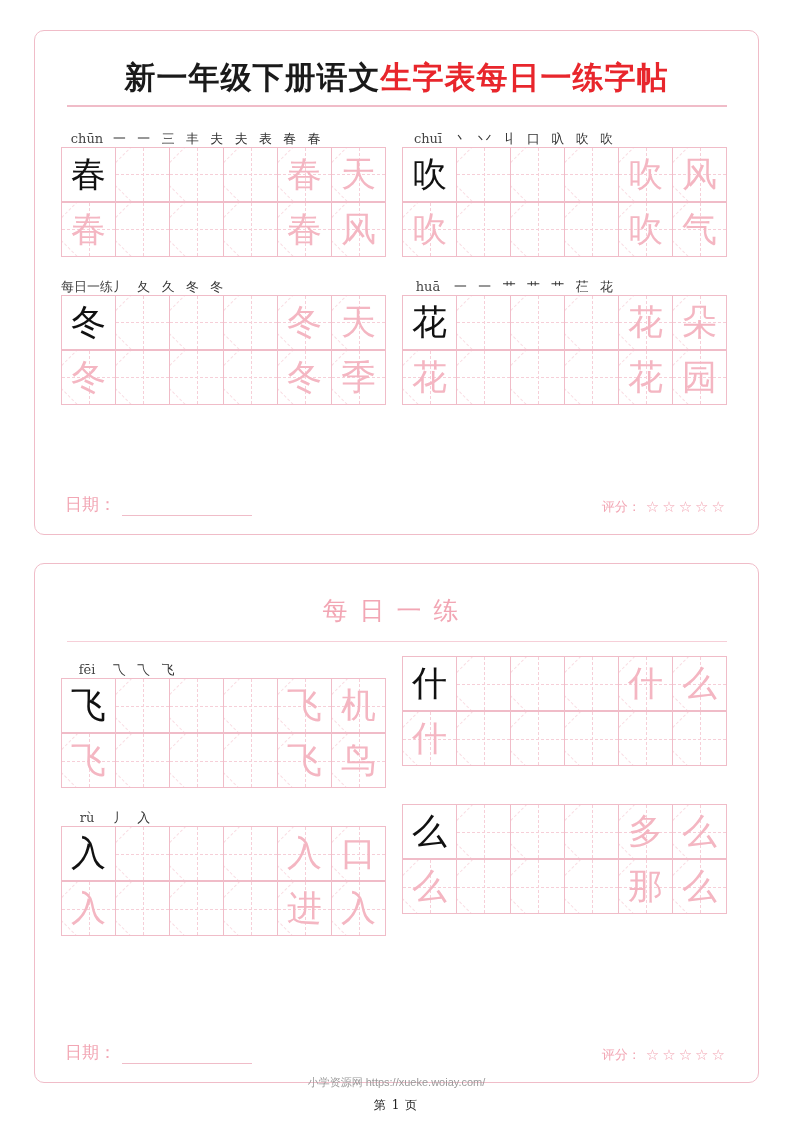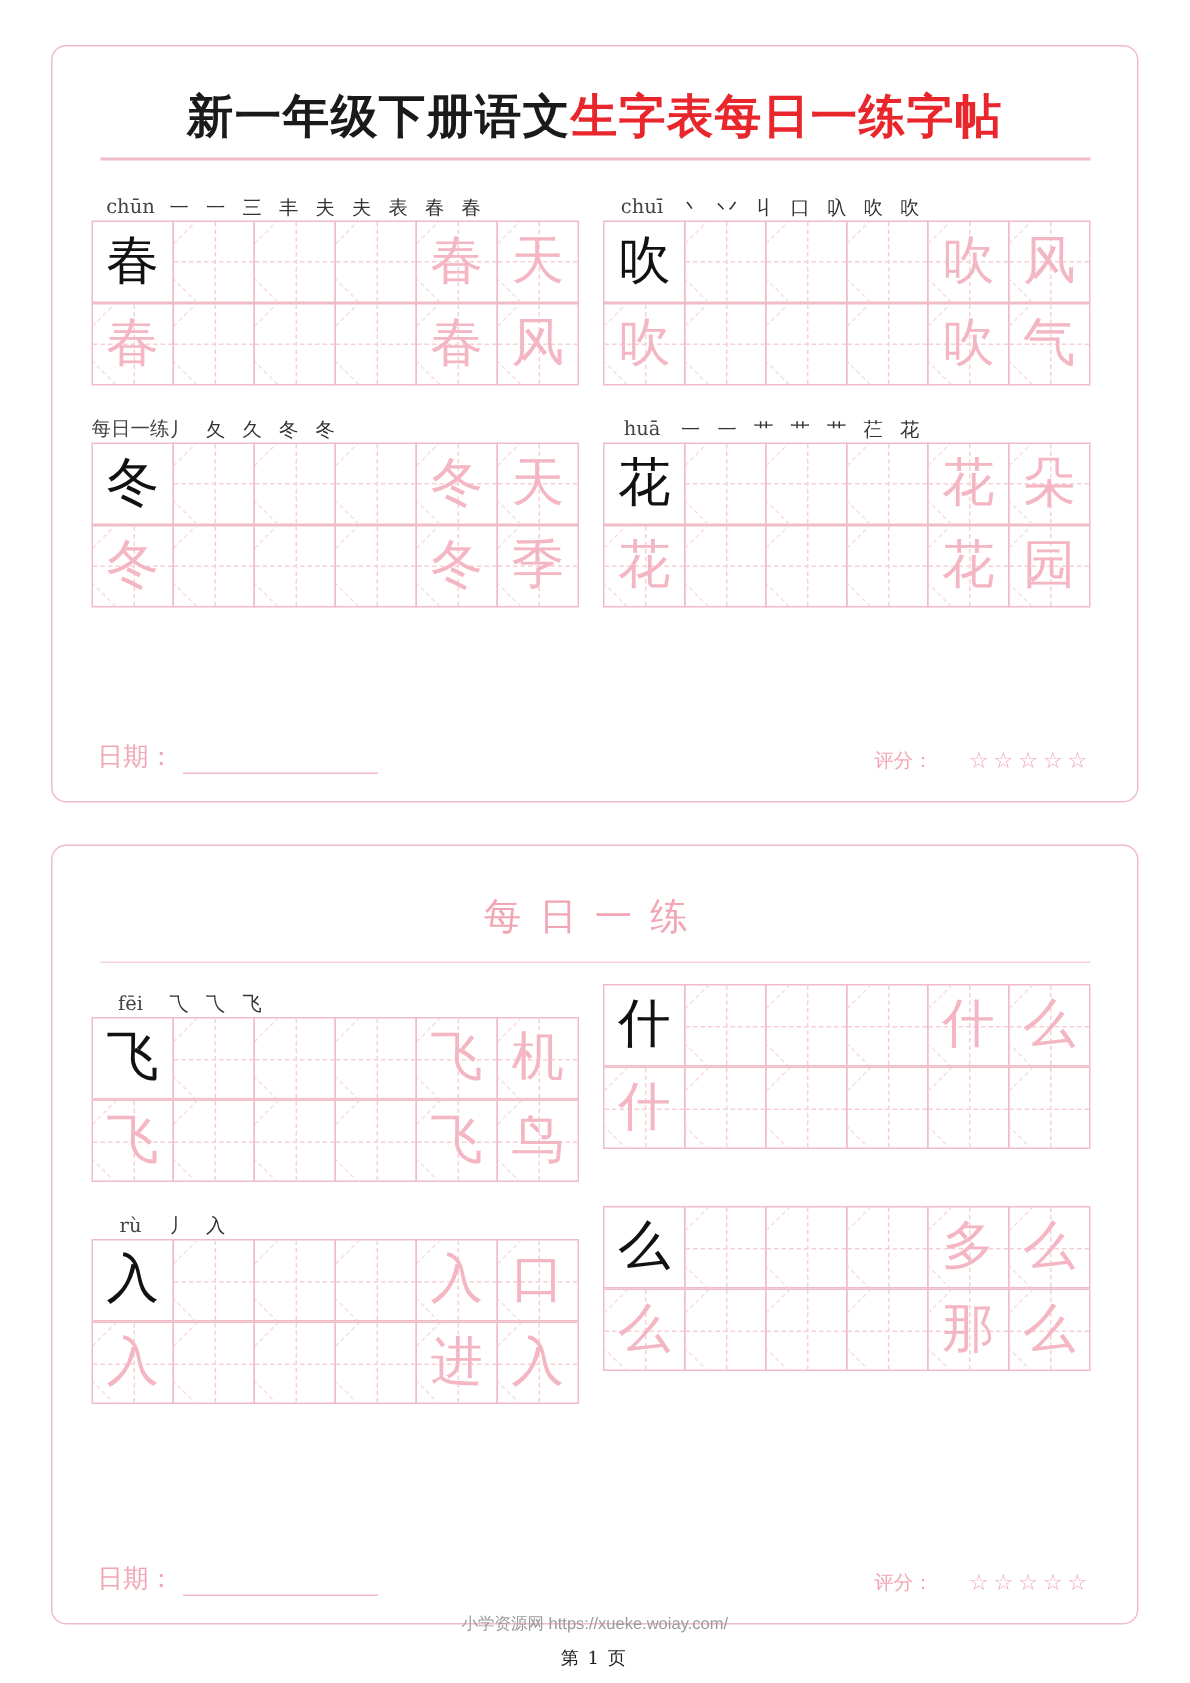--- a/index.html
+++ b/index.html
@@ -186,21 +186,20 @@
     border-bottom: 1px solid #f0bcc8;
     margin-left: 6px;
     height: 13px;
   }
   .score-box {
     display: flex;
     align-items: flex-end;
     color: #f2a6b4;
     font-family: "DejaVu Serif", serif;
     font-size: 13px;
-    gap: 19px;
   }
   .stars {
     margin-left: 5px;
     font-size: 15px;
     letter-spacing: 3px;
     color: #f2a6b4;
   }
 
   
   .watermark {

